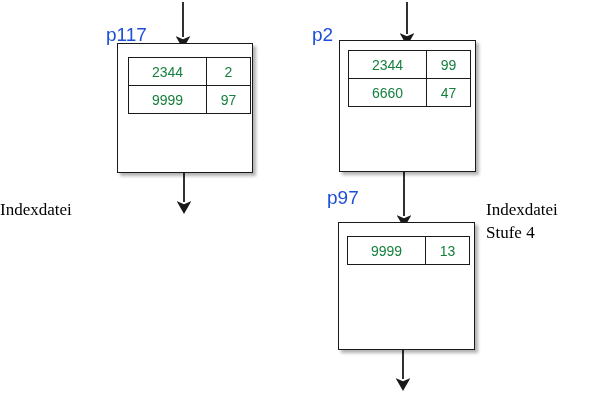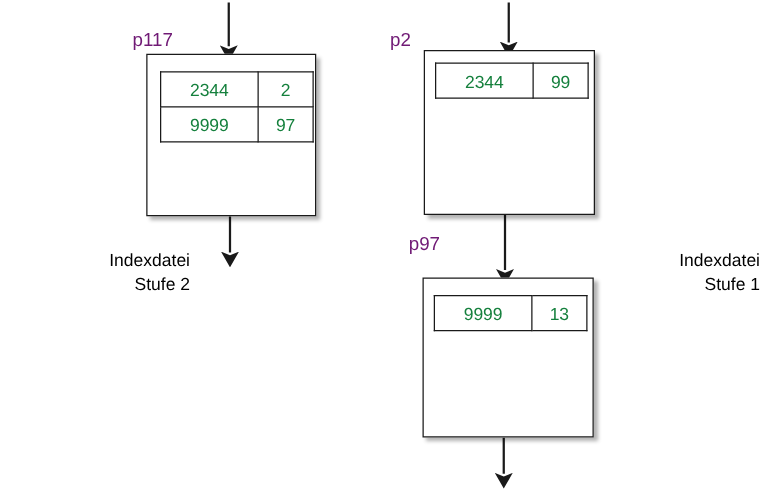--- a/index.html
+++ b/index.html
@@ -22,22 +22,22 @@
   
   .node-box {
     position: absolute;
     background: #ffffff;
     border: 1.5px solid #1a1a1a;
     box-sizing: border-box;
     box-shadow: 3px 3px 3px rgba(0,0,0,0.30);
   }
   .node-label {
     position: absolute;
-    font-size: 15px;
-    color: #701a75;
+    font-size: 19px;
+    color: #1d4ed8;
     letter-spacing: 0px;
     white-space: nowrap;
     line-height: 1;
     text-align: right;
   }
   
   .entry-table {
     position: absolute;
     border-collapse: collapse;
     table-layout: fixed;
@@ -52,25 +52,26 @@
     padding: 0;
     font-family: "Liberation Sans", sans-serif;
     line-height: 1;
   }
   .col-key   { width: 77px; }
   .col-ptr   { width: 43px; }
   .row-h     { height: 28px; }
   
   .caption {
     position: absolute;
-    font-size: 14px;
+    font-size: 17px;
     color: #000000;
-    text-align: right;
+    text-align: left;
     line-height: 1.35;
     white-space: nowrap;
+    font-family: Liberation Serif, serif;
   }
   
   #arrow-layer {
     position: absolute;
     left: 0;
     top: 0;
     width: 608px;
     height: 400px;
     pointer-events: none;
   }
@@ -128,39 +129,42 @@
   <div class="node-label" style="left:312px; top:25px;">p2</div>
 
   <div class="node-box" style="left:339px; top:40px; width:137px; height:132px;"></div>
 
   <table class="entry-table" style="left:348px; top:50px; width:122px;">
     <tbody>
       <tr class="row-h">
         <td class="col-key">2344</td>
         <td class="col-ptr">99</td>
       </tr>
+      <tr class="row-h">
+        <td class="col-key">6660</td>
+        <td class="col-ptr">47</td>
+      </tr>
     </tbody>
   </table>
 
   <div class="node-label" style="left:327px; top:188px;">p97</div>
 
   <div class="node-box" style="left:338px; top:222px; width:137px; height:128px;"></div>
 
   <table class="entry-table" style="left:347px; top:236px; width:120px;">
     <tbody>
       <tr class="row-h">
         <td class="col-key">9999</td>
         <td class="col-ptr">13</td>
       </tr>
     </tbody>
   </table>
 
   <div class="caption" style="left:0px; top:199px; width:152px;">
     <div>Indexdatei</div>
-    <div>Stufe 2</div>
   </div>
 
   <div class="caption" style="left:486px; top:199px; width:122px;">
     <div>Indexdatei</div>
-    <div>Stufe 1</div>
+    <div>Stufe 4</div>
   </div>
 
 </div>
 
 </body></html>

